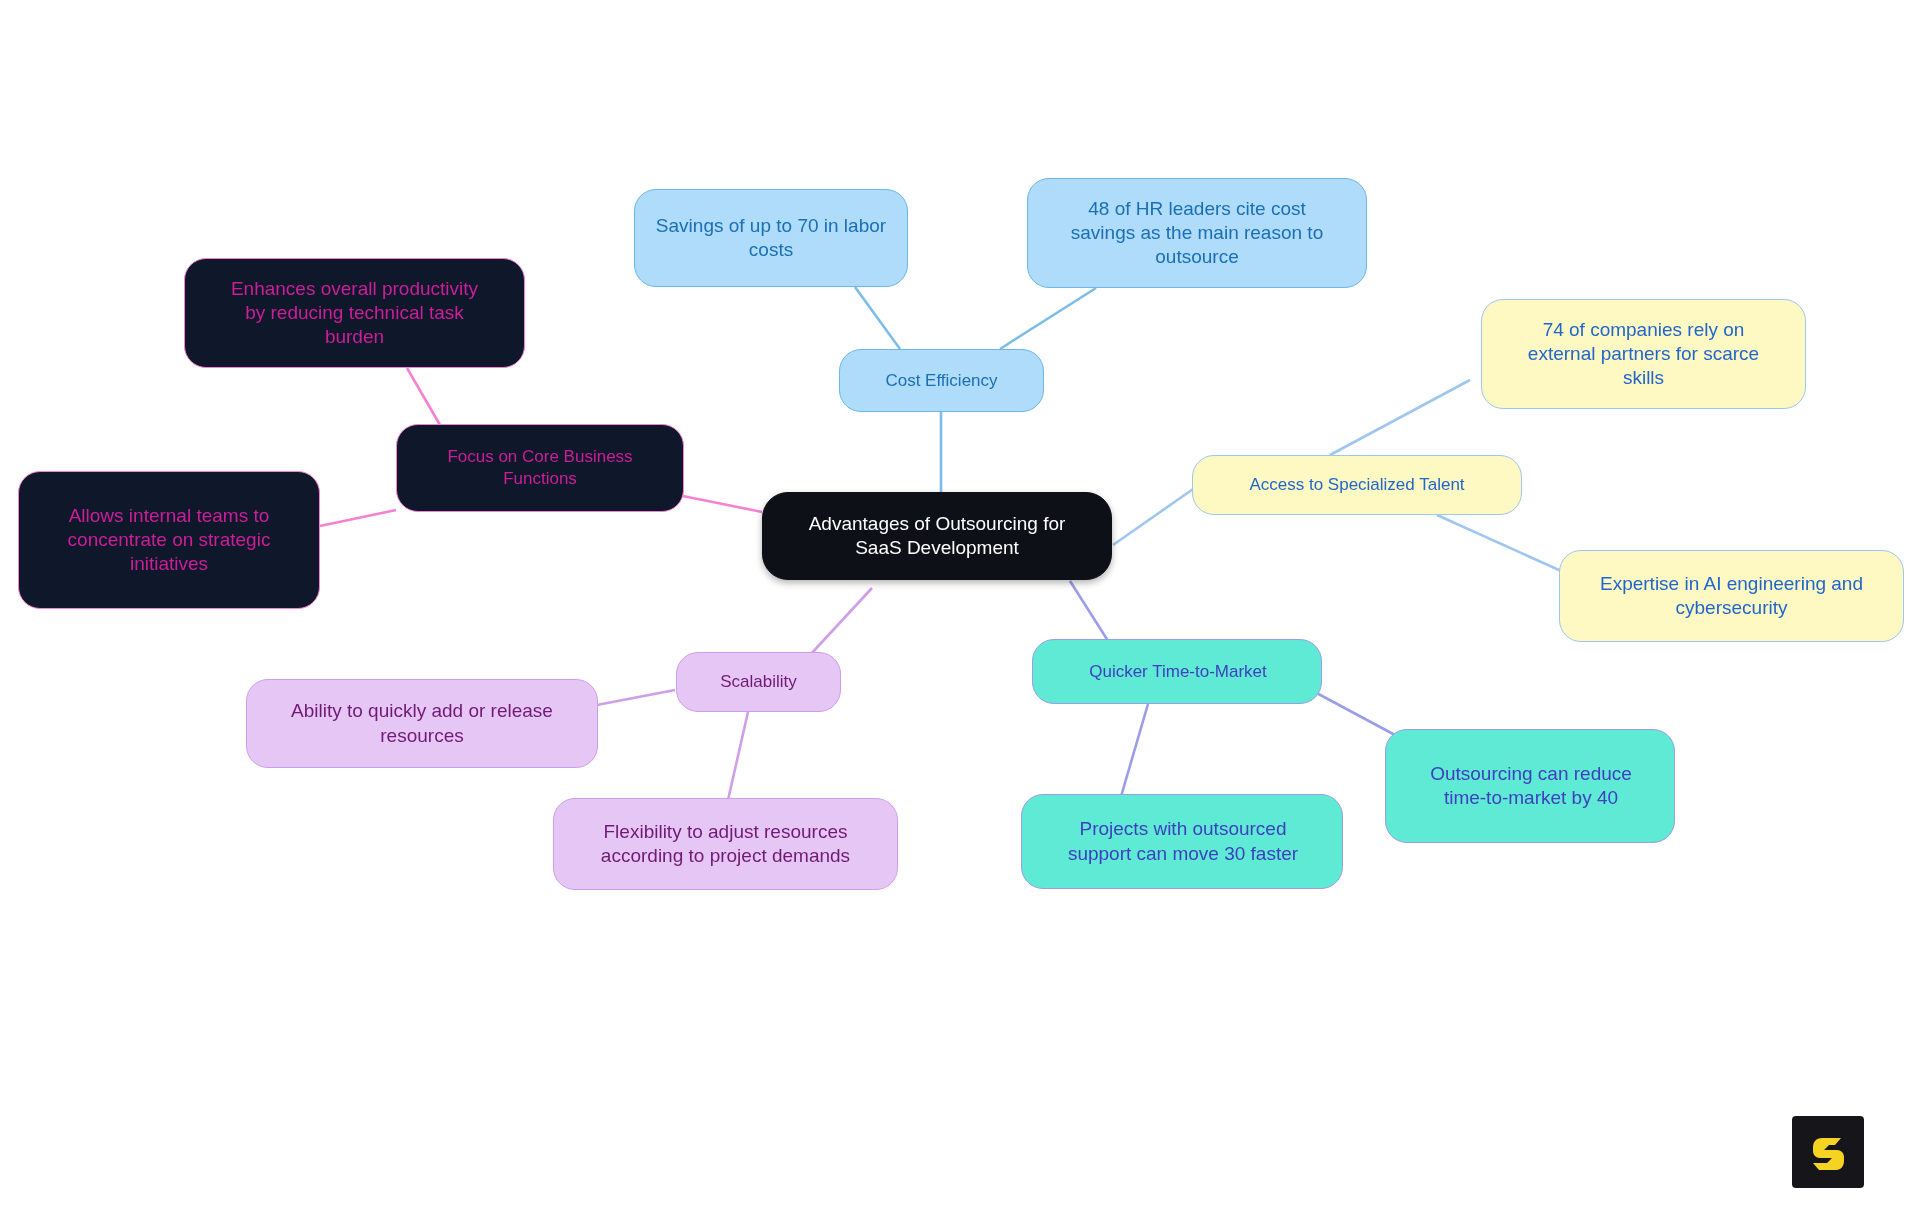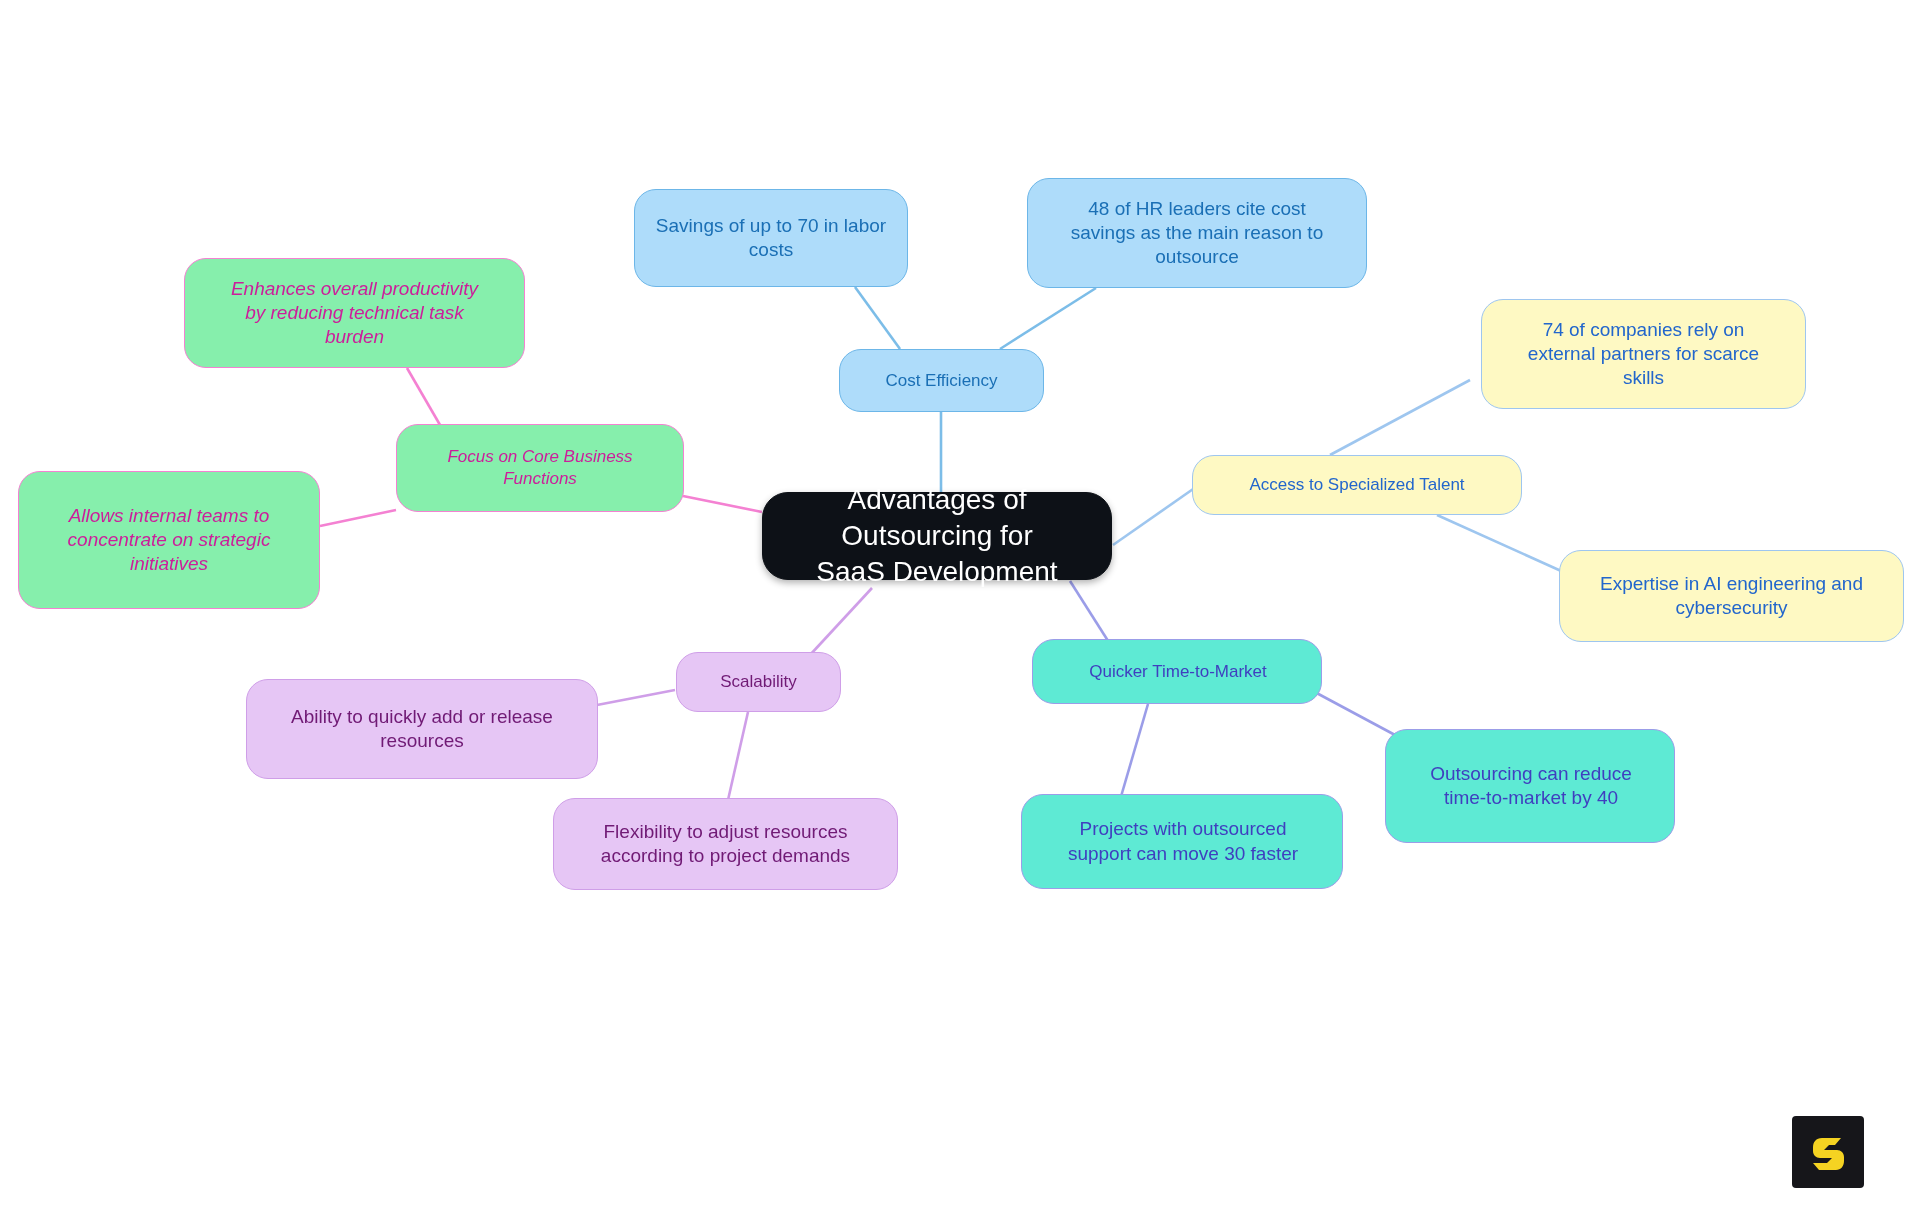--- a/index.html
+++ b/index.html
@@ -33,36 +33,36 @@
     border-width: 1.5px;
     line-height: 1.28;
     padding: 6px 14px;
     white-space: pre-line;
   }
   .node.root {
     background: #0d1117;
     border-color: #0d1117;
     color: #ffffff;
     border-radius: 26px;
-    font-size: 28px;
+    font-size: 19px;
     box-shadow: 0 3px 7px rgba(0,0,0,0.30);
   }
   .node.branch { font-size: 17px; }
   .node.leaf   { font-size: 19px; }
 
   
   .c-blue      { background: #aedcfa; border-color: #6cb6e8; color: #1a6fb5; }
   
   .c-paleblue  { background: #fef9c3; border-color: #9ec6ef; color: #2266cc; }
   
   .c-periwinkle{ background: #5eead4; border-color: #9b9de8; color: #3f3fbf; padding-left: 16px; }
   
   .c-orchid    { background: #e6c6f5; border-color: #cf9ee8; color: #701a75; }
   
-  .c-pink      { background: #86efac; border-color: #f481d2; color: #cc1e9b; font-style: italic; }
+  .c-pink      { background: #0f172a; border-color: #f481d2; color: #cc1e9b; }
 
   .logo {
     position: absolute;
     width: 72px;
     height: 72px;
     background: #16161a;
     border-radius: 4px;
     display: flex;
     align-items: center;
     justify-content: center;
@@ -130,21 +130,21 @@
   <div class="node branch c-periwinkle" style="left:1032px; top:639px; width:290px; height:65px;">Quicker Time-to-Market</div>
 
   <div class="node leaf c-periwinkle" style="left:1385px; top:729px; width:290px; height:114px;">Outsourcing can reduce
 time-to-market by 40</div>
 
   <div class="node leaf c-periwinkle" style="left:984px; top:794px; width:322px; height:95px;margin-left:37px;">Projects with outsourced
 support can move 30 faster</div>
 
   <div class="node branch c-orchid" style="left:676px; top:652px; width:165px; height:60px;">Scalability</div>
 
-  <div class="node leaf c-orchid" style="left:246px; top:679px; width:352px; height:100px;">Ability to quickly add or release
+  <div class="node leaf c-orchid" style="left:246px; top:679px; width:352px; height:89px;">Ability to quickly add or release
 resources</div>
 
   <div class="node leaf c-orchid" style="left:553px; top:798px; width:345px; height:92px;">Flexibility to adjust resources
 according to project demands</div>
 
   <div class="node branch c-pink" style="left:396px; top:424px; width:288px; height:88px;">Focus on Core Business
 Functions</div>
 
   <div class="node leaf c-pink" style="left:184px; top:258px; width:341px; height:110px;">Enhances overall productivity
 by reducing technical task

